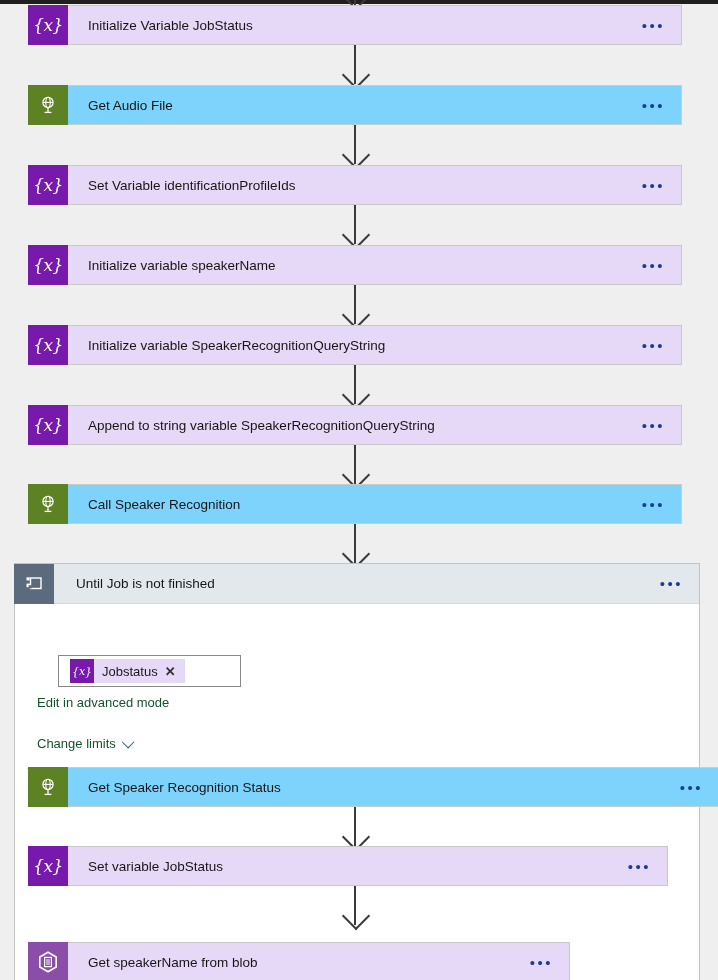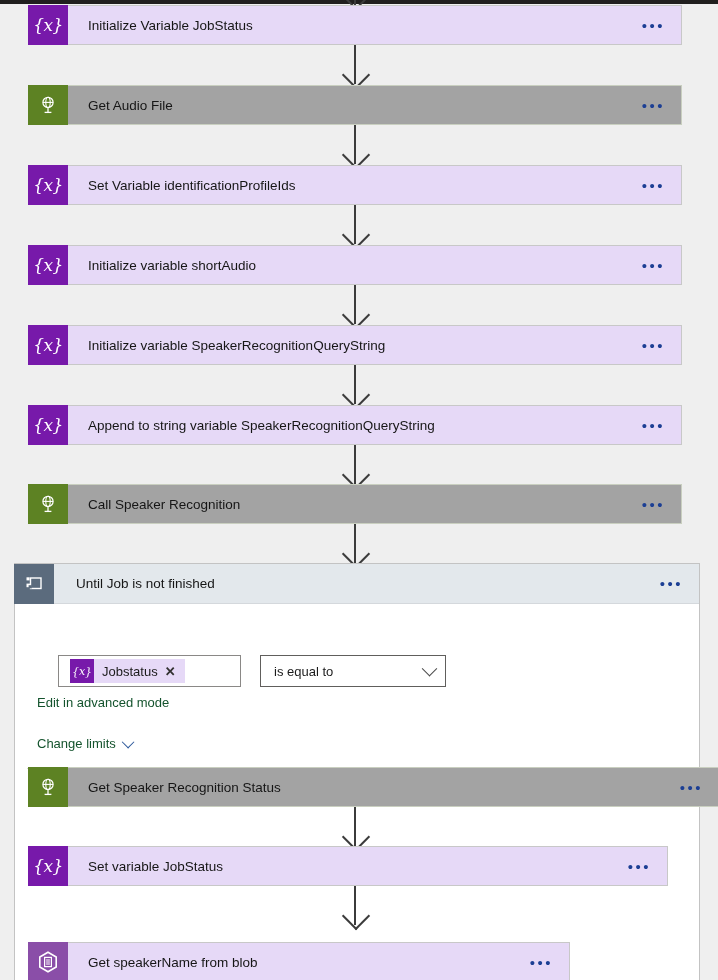--- a/index.html
+++ b/index.html
@@ -29,21 +29,21 @@
   .card {
     position: absolute;
     left: 28px;
     width: 654px;
     height: 40px;
     display: flex;
     align-items: center;
     border: 1px solid #c8c8c8;
     background: #e6d9f7;
   }
-  .card.green { background: #a3a3a3; border-color: #c9cfc0; }
+  .card.green { background: #7dd3fc; border-color: #c9cfc0; }
 
   .card-icon {
     width: 40px;
     height: 40px;
     flex: 0 0 40px;
     margin: -1px 0 -1px -1px;
     display: flex;
     align-items: center;
     justify-content: center;
     color: #ffffff;
@@ -278,21 +278,21 @@
   <div class="card-label">Set Variable identificationProfileIds</div>
   <div class="ellipsis">•••</div>
 </div>
 
 <div class="arrow" style="top:205px;height:39px;"></div>
 
 <div class="card" style="top:245px;">
   <div class="card-icon ic-variable">
     <span class="glyph-var">{x}</span>
   </div>
-  <div class="card-label">Initialize variable shortAudio</div>
+  <div class="card-label">Initialize variable speakerName</div>
   <div class="ellipsis">•••</div>
 </div>
 
 <div class="arrow" style="top:285px;height:39px;"></div>
 
 <div class="card" style="top:325px;">
   <div class="card-icon ic-variable">
     <span class="glyph-var">{x}</span>
   </div>
   <div class="card-label">Initialize variable SpeakerRecognitionQueryString</div>
@@ -349,24 +349,20 @@
       <div class="token-box">
         <div class="token">
           <div class="token-icon">
             <span>{x}</span>
           </div>
           <div class="token-text">Jobstatus</div>
           <div class="token-x">✕</div>
         </div>
       </div>
 
-      <div class="select-box">
-        <span>is equal to</span>
-        <span class="chev"></span>
-      </div>
 
 
     </div>
 
     <div class="link link-advanced">Edit in advanced mode</div>
 
     <div class="link link-limits">
       <span>Change limits</span>
       <span class="chev2"></span>
     </div>

